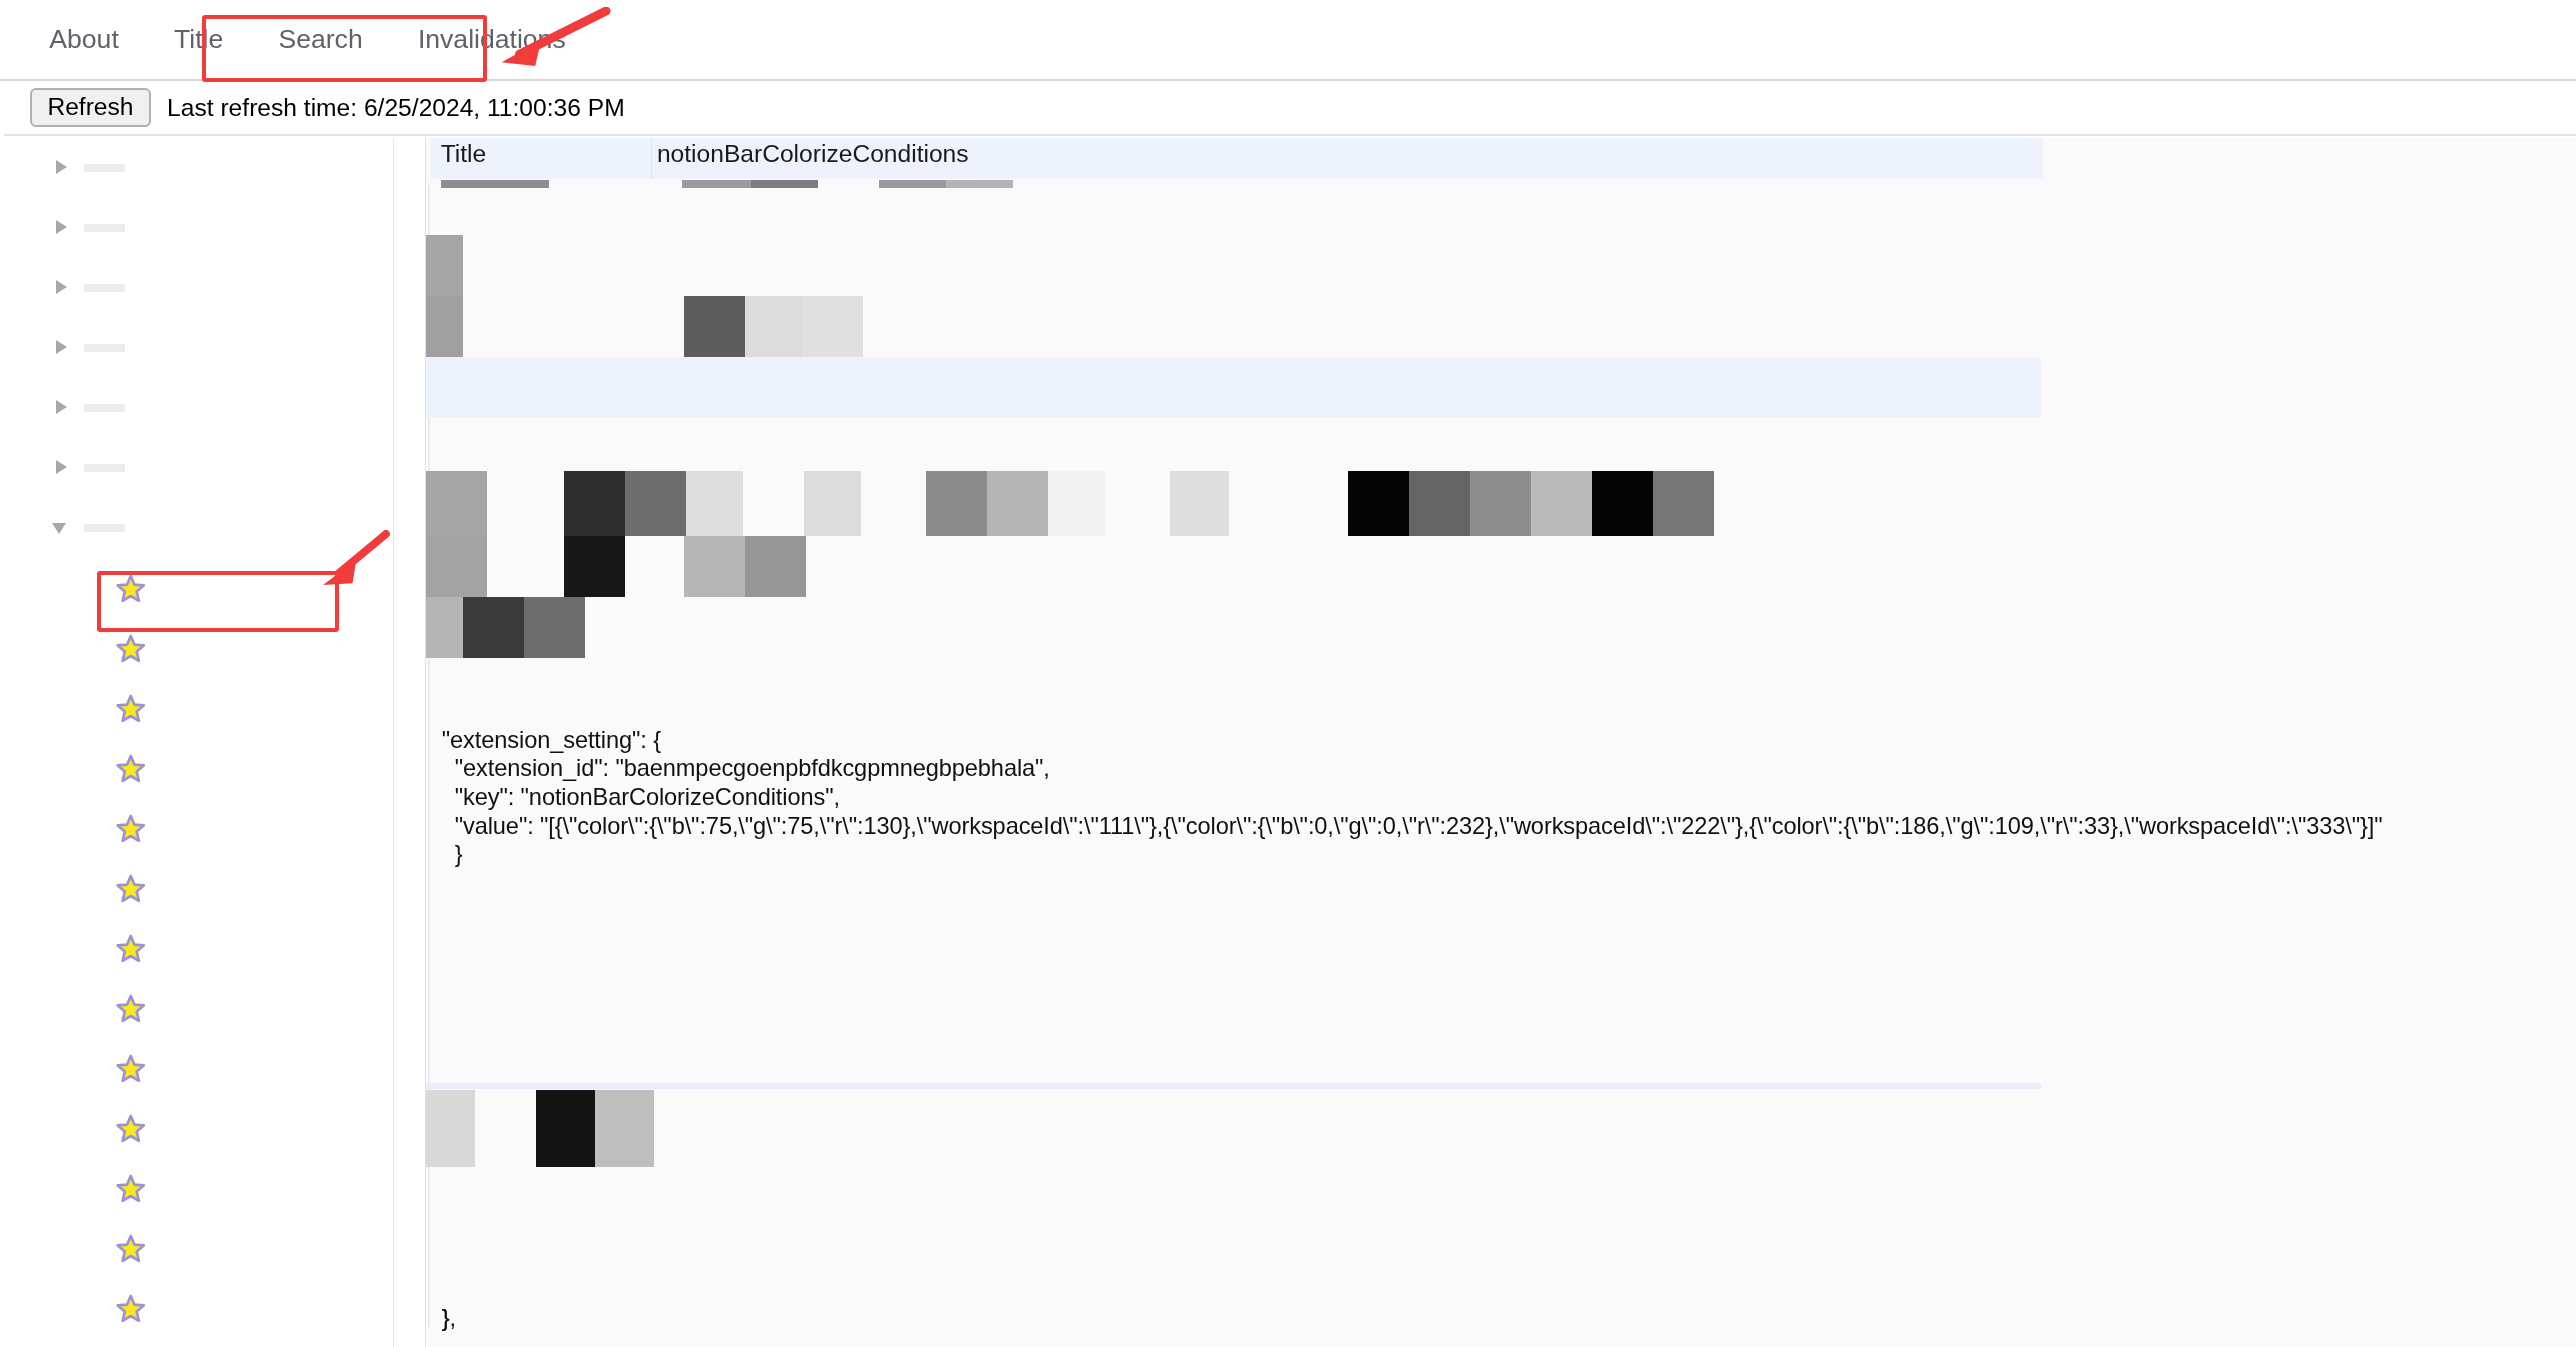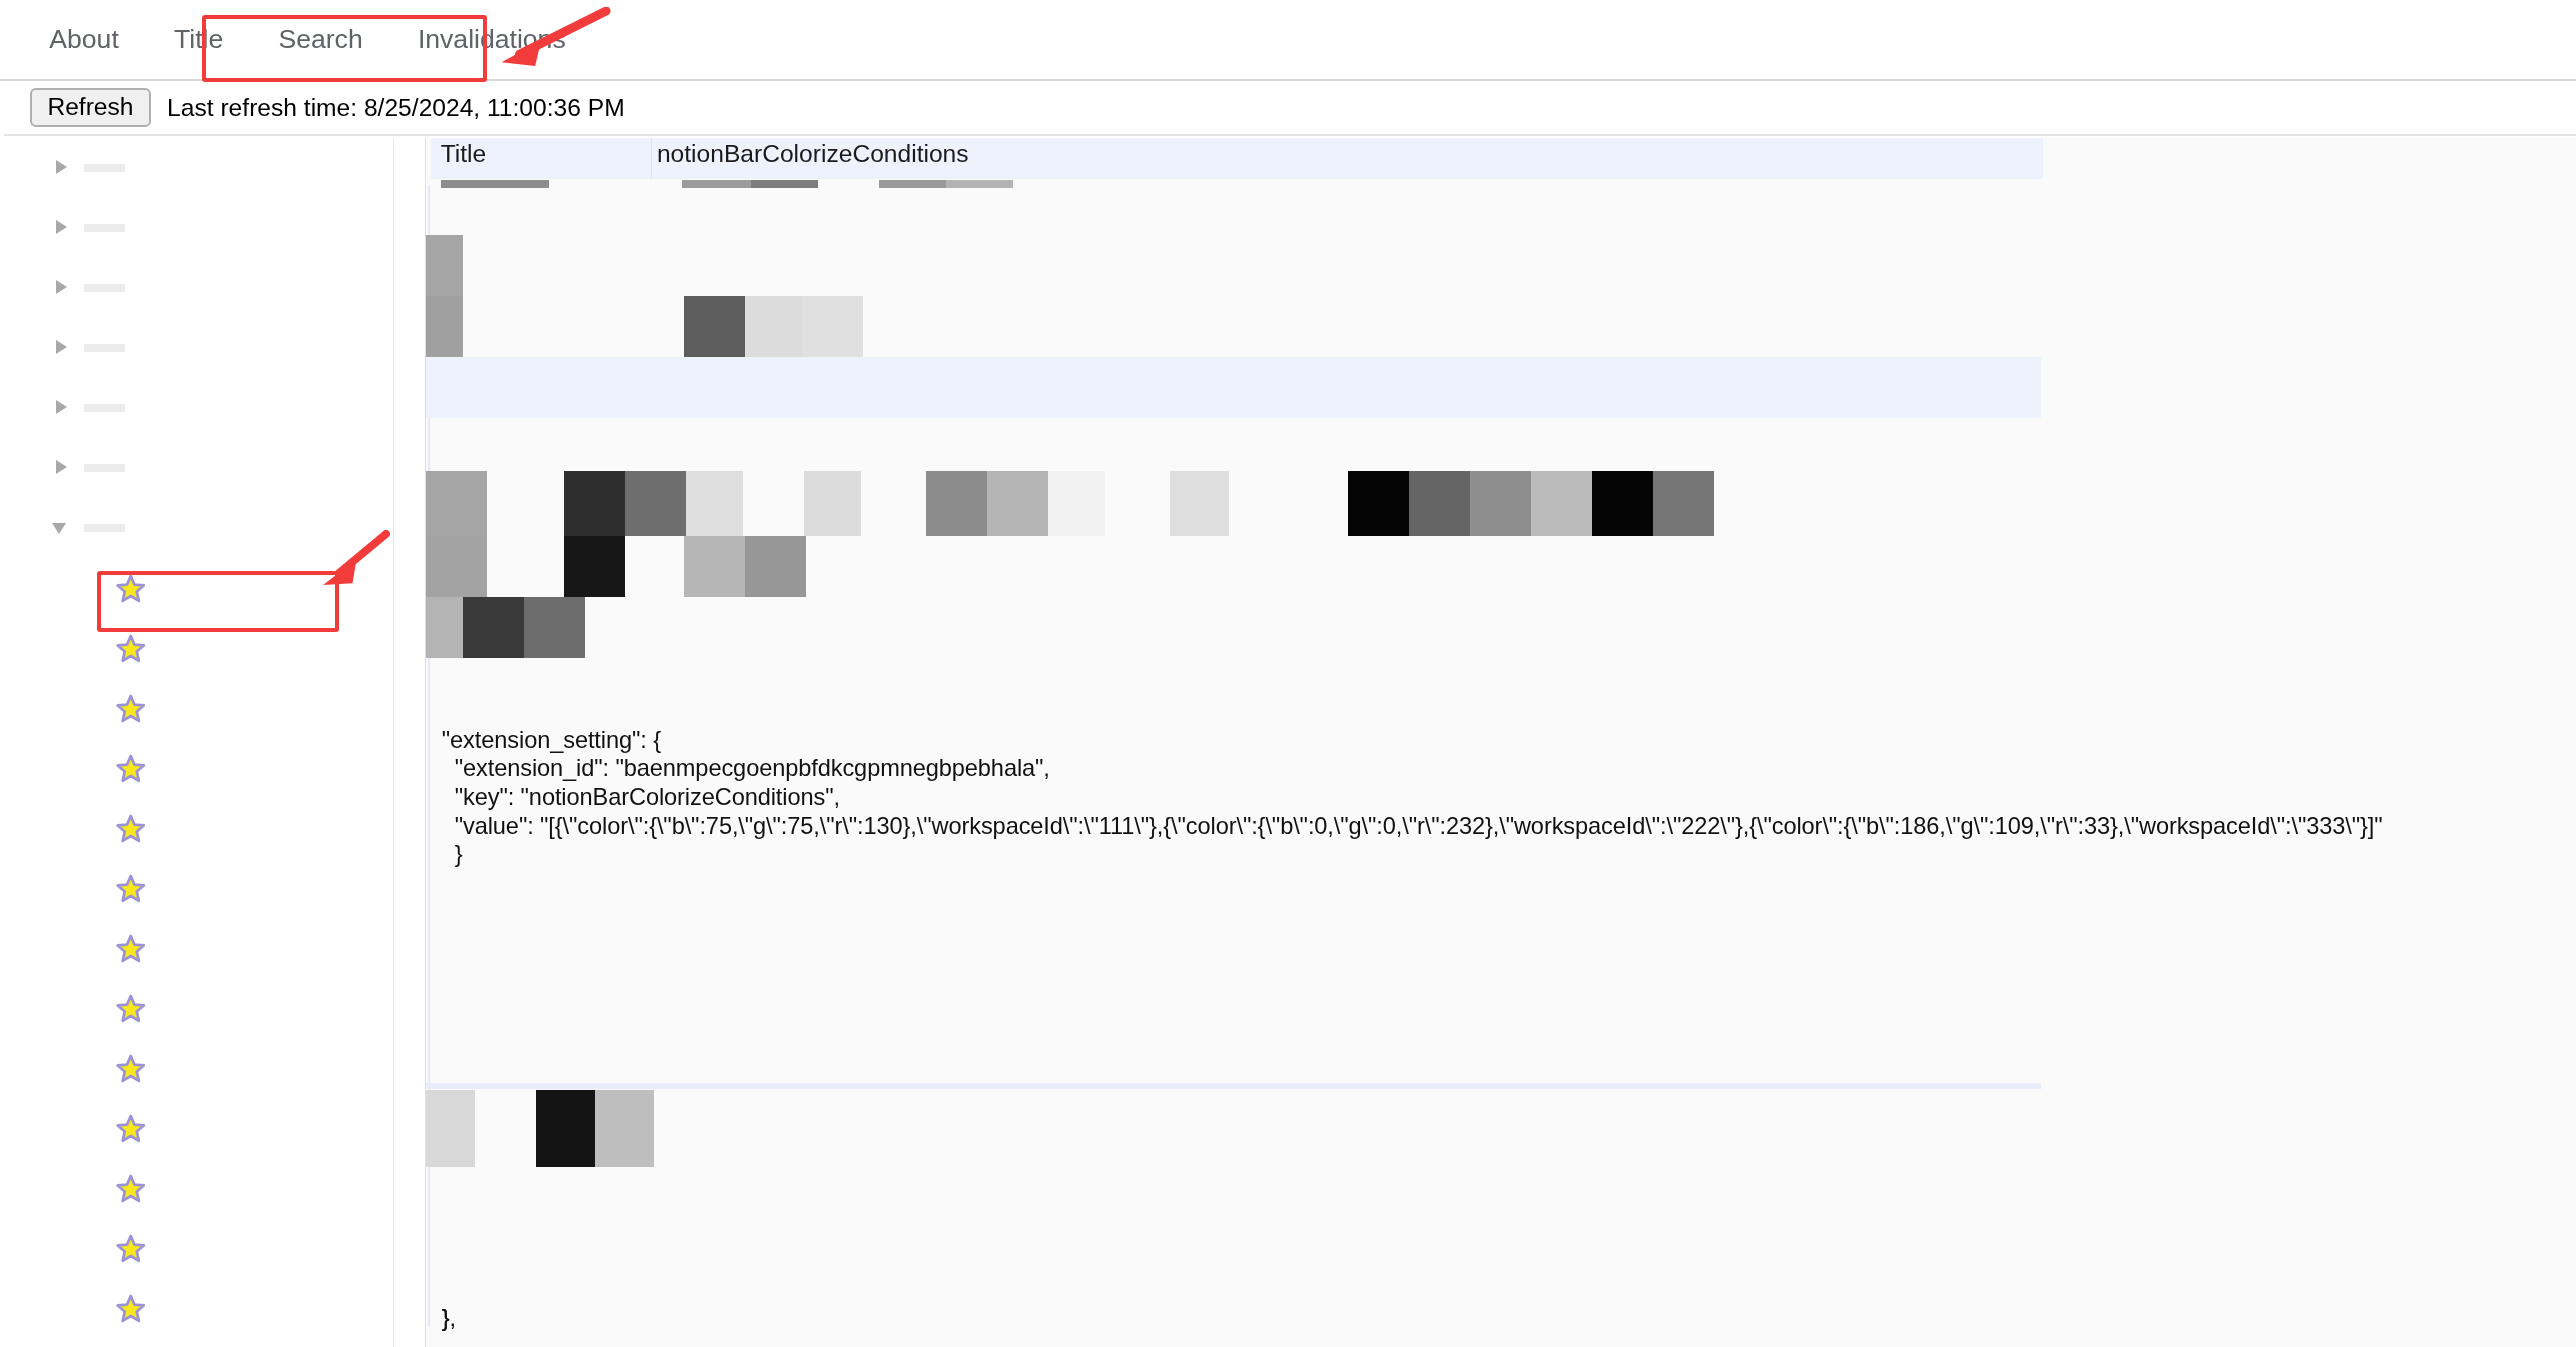--- a/index.html
+++ b/index.html
@@ -316,21 +316,21 @@
   </div>
 
 <div class="tab-highlight"></div>
 <svg class="arrow-tab" viewBox="0 0 130 70">
   <path d="M124 4 L36 48" stroke="#f23b3b" stroke-width="9" fill="none" stroke-linecap="round"></path>
   <path d="M18 56 L58 34 L52 60 Z" fill="#f23b3b"></path>
 </svg>
 
 <div class="toolbar">
   <button class="refresh-btn">Refresh</button>
-  <span class="refresh-time">Last refresh time: 8/25/2024, 11:00:36 PM</span>
+  <span class="refresh-time">Last refresh time: 6/25/2024, 11:00:36 PM</span>
 </div>
 
 <div class="split">
 
   <div class="sidebar">
     <div class="tree" id="tree">
         <div class="node">
           <span class="twisty collapsed"></span>
           <span class="dash"></span>
           <span class="node-label"></span>

